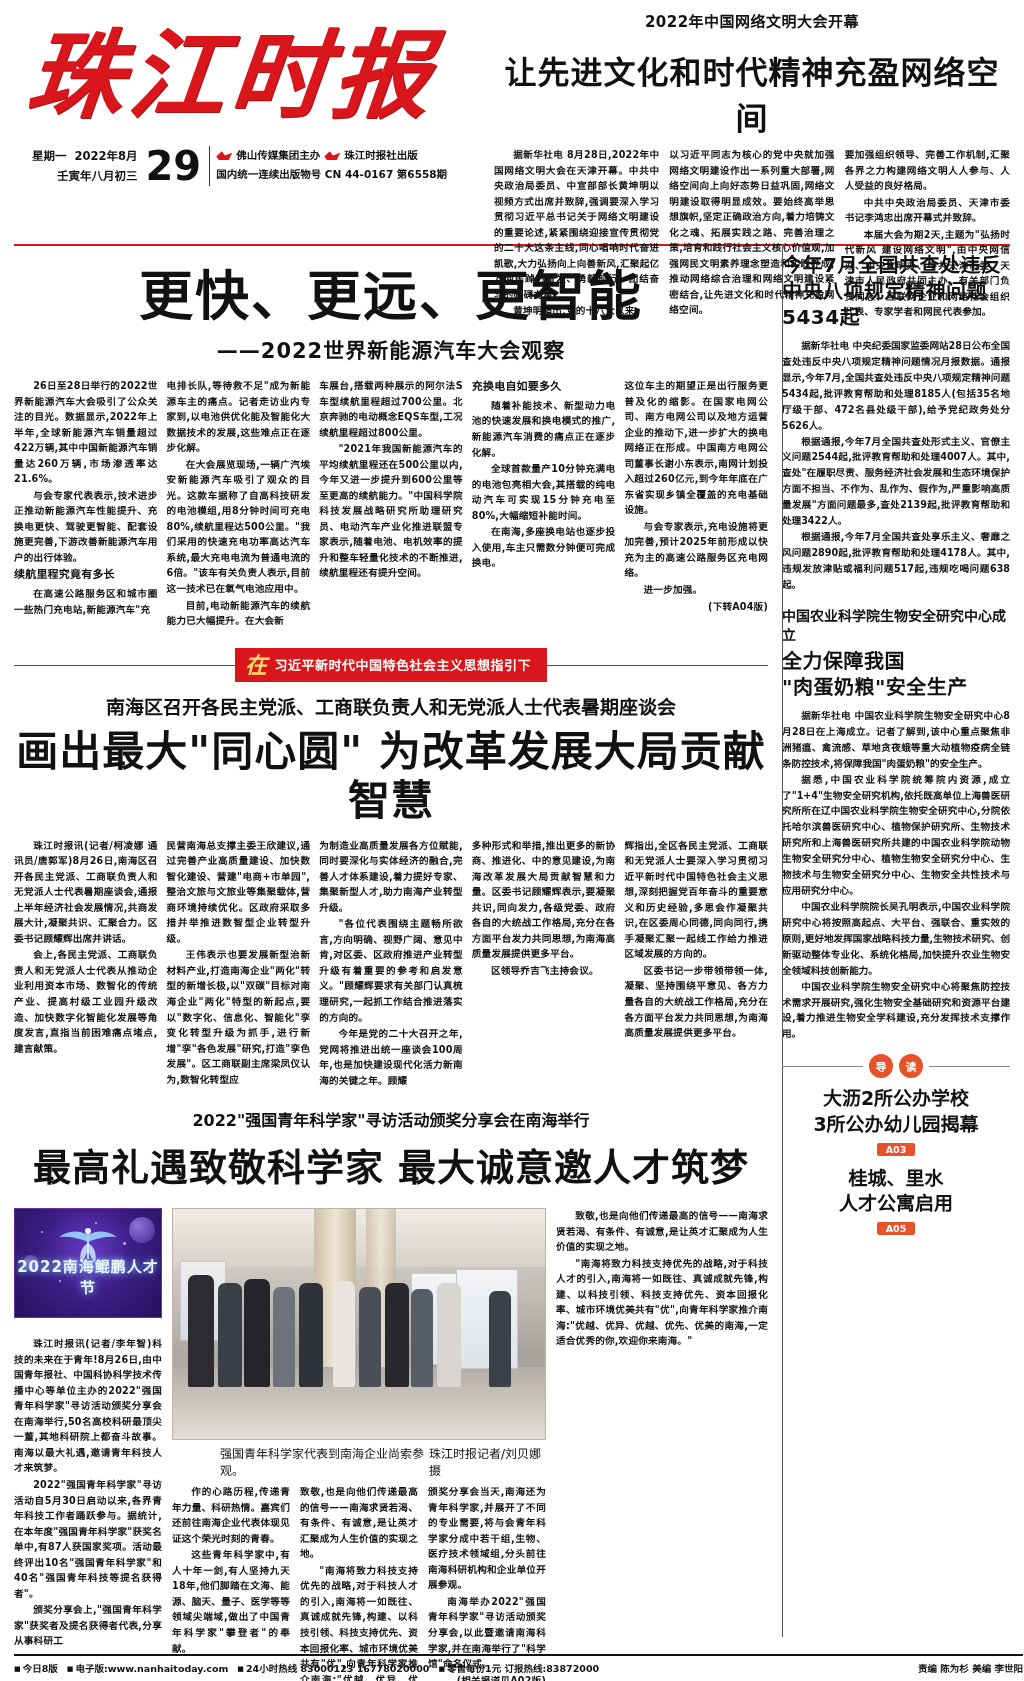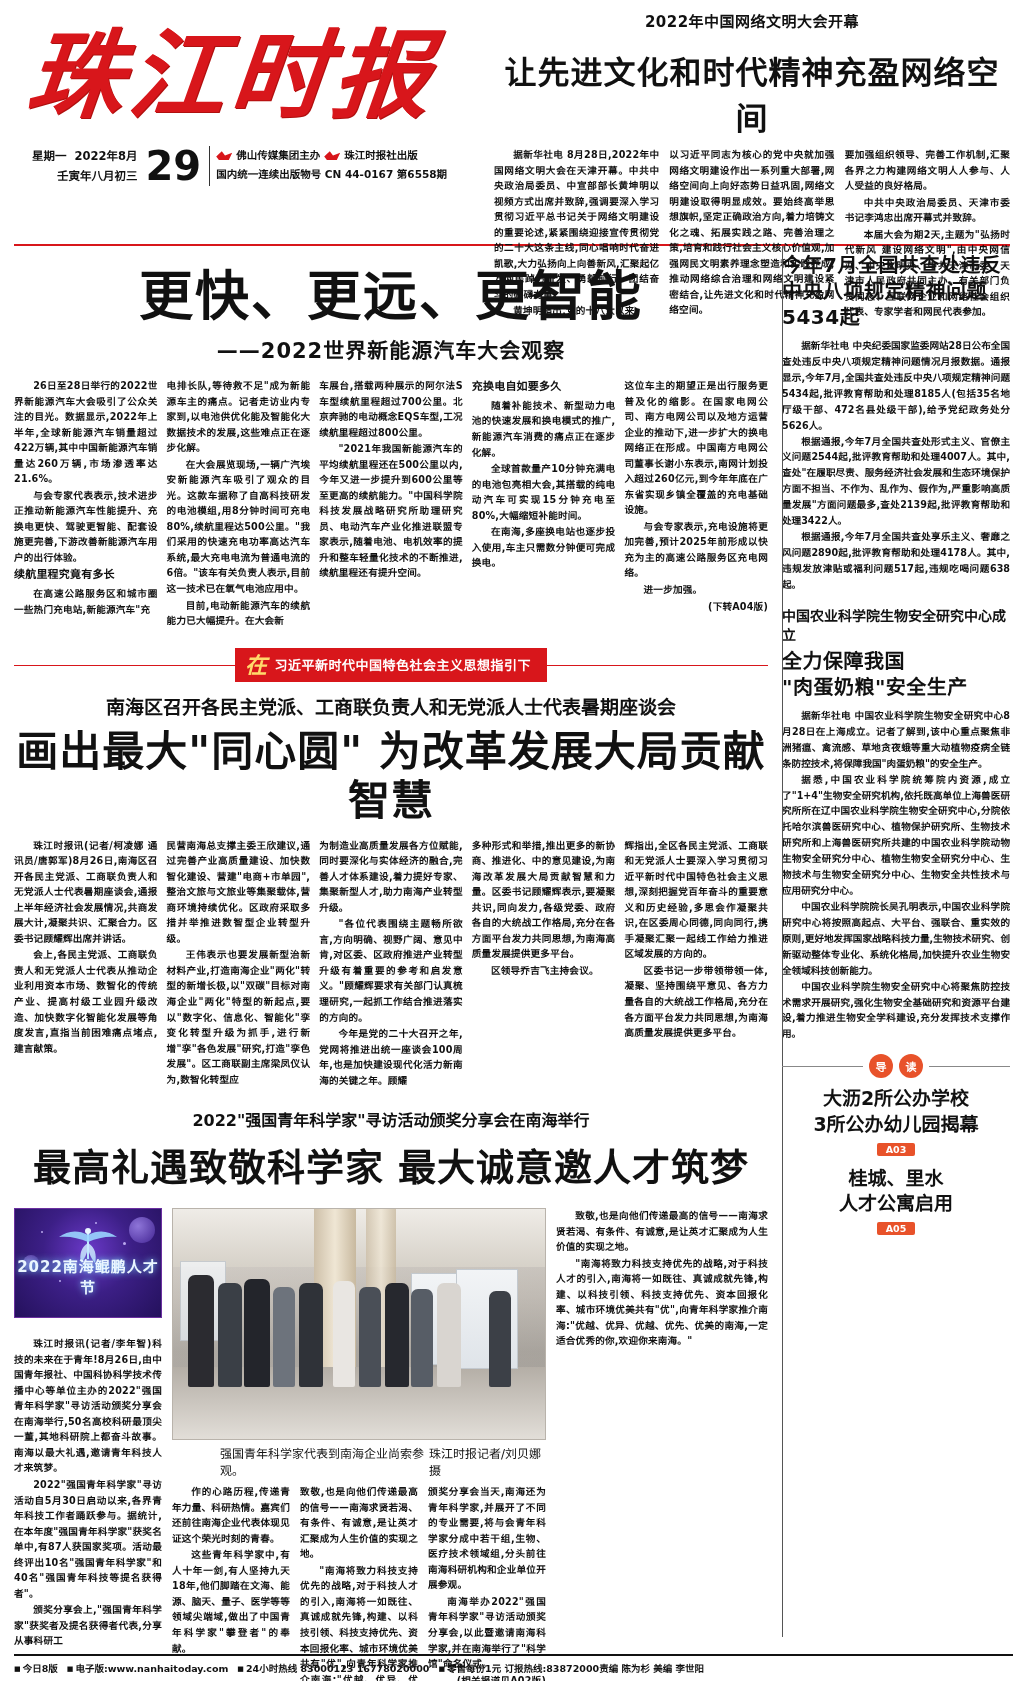--- a/index.html
+++ b/index.html
@@ -132,23 +132,23 @@
   }
   .daodu-item { text-align: center; font-size: 19px; font-weight: 700; line-height: 1.35; }
   .pagetag {
     display: inline-block; background: #e8522a; color: #fff; font-size: 9.5px;
     font-weight: 700; padding: 1px 9px; border-radius: 2px; margin: 4px auto;
   }
   .center { text-align: center; }
 
   
   .footer {
-    position: absolute; left: 14px; right: 11px; bottom: 6px;
+    position: absolute; left: 14px; right: 1px; bottom: 6px;
     border-top: 2px solid #111; padding-top: 5px;
-    display: flex; align-items: center;
+    display: flex; justify-content: space-between; align-items: center;
     font-size: 9.5px; font-weight: 700;
   }
   .footer .fleft { display: flex; gap: 9px; flex-wrap: wrap; }
   .footer .fitem::before { content: "■"; margin-right: 2px; font-size: 7px; vertical-align: 1px; }
 </style>
 </head>
 <body>
 
 <div class="page">
 

